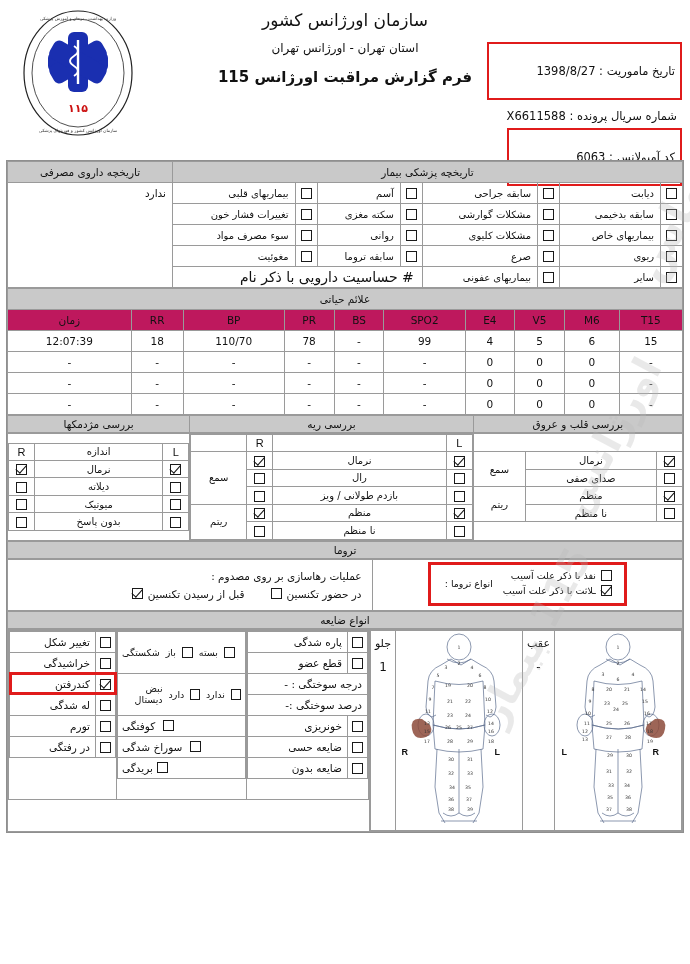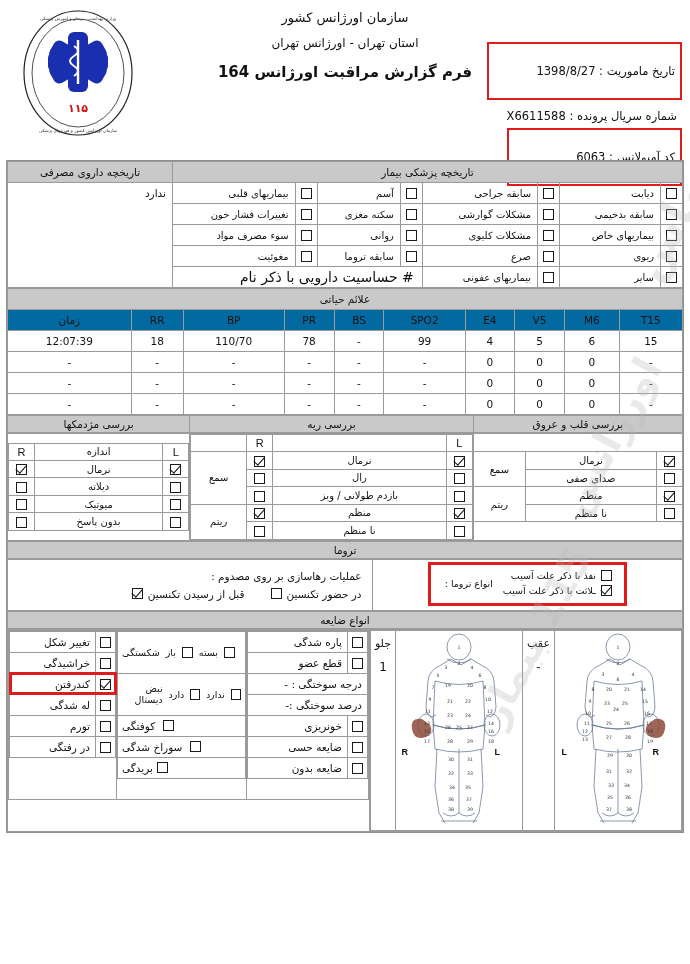--- a/index.html
+++ b/index.html
@@ -35,21 +35,21 @@
   .wm2 { font-size:40px; top:210px; right:60px; transform:rotate(-62deg); }
   .wm3 { font-size:40px; top:400px; right:130px; transform:rotate(-62deg); }
 
   
   .header { position:relative; height:160px; }
   .logo-wrap { position:absolute; left:18px; top:8px; width:120px; height:130px; }
   .titles {
     position:absolute; left:0; right:0; top:10px;
     text-align:center;
   }
-  .titles .t1 { font-size:13px; margin-bottom:11px; letter-spacing:.2px;text-align:center;}
+  .titles .t1 { font-size:17px; margin-bottom:11px; letter-spacing:.2px;text-align:center;}
   .titles .t2 { font-size:12px; margin-bottom:13px; }
   .titles .t3 { font-size:15px; font-weight:bold; }
   .meta { position:absolute; right:8px; top:42px; width:195px; text-align:right; }
   .meta-row { font-size:11.5px; padding:3px 5px; white-space:nowrap; }
   .meta-row.boxed {
     border:2.5px solid #e01b1b;
     display:block;
     padding:20px 5px;
   }
   .meta-row.plain { padding:5px 5px; }
@@ -94,21 +94,21 @@
   }
 
   
   .hist td { height:21px; }
   .hist .lbl { text-align:right; padding-right:6px; font-size:10px; }
   .hist .box { width:22px; text-align:center; }
   .hist .wide { text-align:right; padding-right:8px; font-size:14px; }
 
   
   .vit td { text-align:center; height:21px; font-size:11px; }
-  .vit .hd { font-weight:normal; background:#0369a1; }
+  .vit .hd { font-weight:normal; background:#be185d; }
 
   
   .exam td { vertical-align:middle; }
   .exam .ck { width:26px; text-align:center; }
   .exam .nm { text-align:center; font-size:10px; }
   .exam .grp { text-align:center; font-size:10px; width:52px; }
   .exam .lr { text-align:center; font-size:11px; font-family:"Liberation Sans",sans-serif;}
 
   
   .trauma-row td { font-size:10px; padding:6px 6px; vertical-align:middle; }
@@ -159,21 +159,21 @@
         <g fill="#333" font-size="4.4" font-family="DejaVu Sans">
           <text x="60" y="12" text-anchor="middle">وزارت بهداشت ، درمان و آموزش پزشکی</text>
           <text x="60" y="124" text-anchor="middle">سازمان اورژانس کشور و فوریتهای پزشکی</text>
         </g>
       </svg>
     </div>
 
     <div class="titles">
       <div class="t1">سازمان اورژانس کشور</div>
       <div class="t2">استان تهران - اورژانس تهران</div>
-      <div class="t3">فرم گزارش مراقبت اورژانس 164</div>
+      <div class="t3">فرم گزارش مراقبت اورژانس 115</div>
     </div>
 
     <div class="meta">
       <div class="meta-row boxed mb1">
         <span>تاریخ ماموریت :</span>
         <span>1398/8/27</span>
       </div>
       <div class="meta-row plain">
         <span>شماره سریال پرونده :</span>
         <span>X6611588</span>

